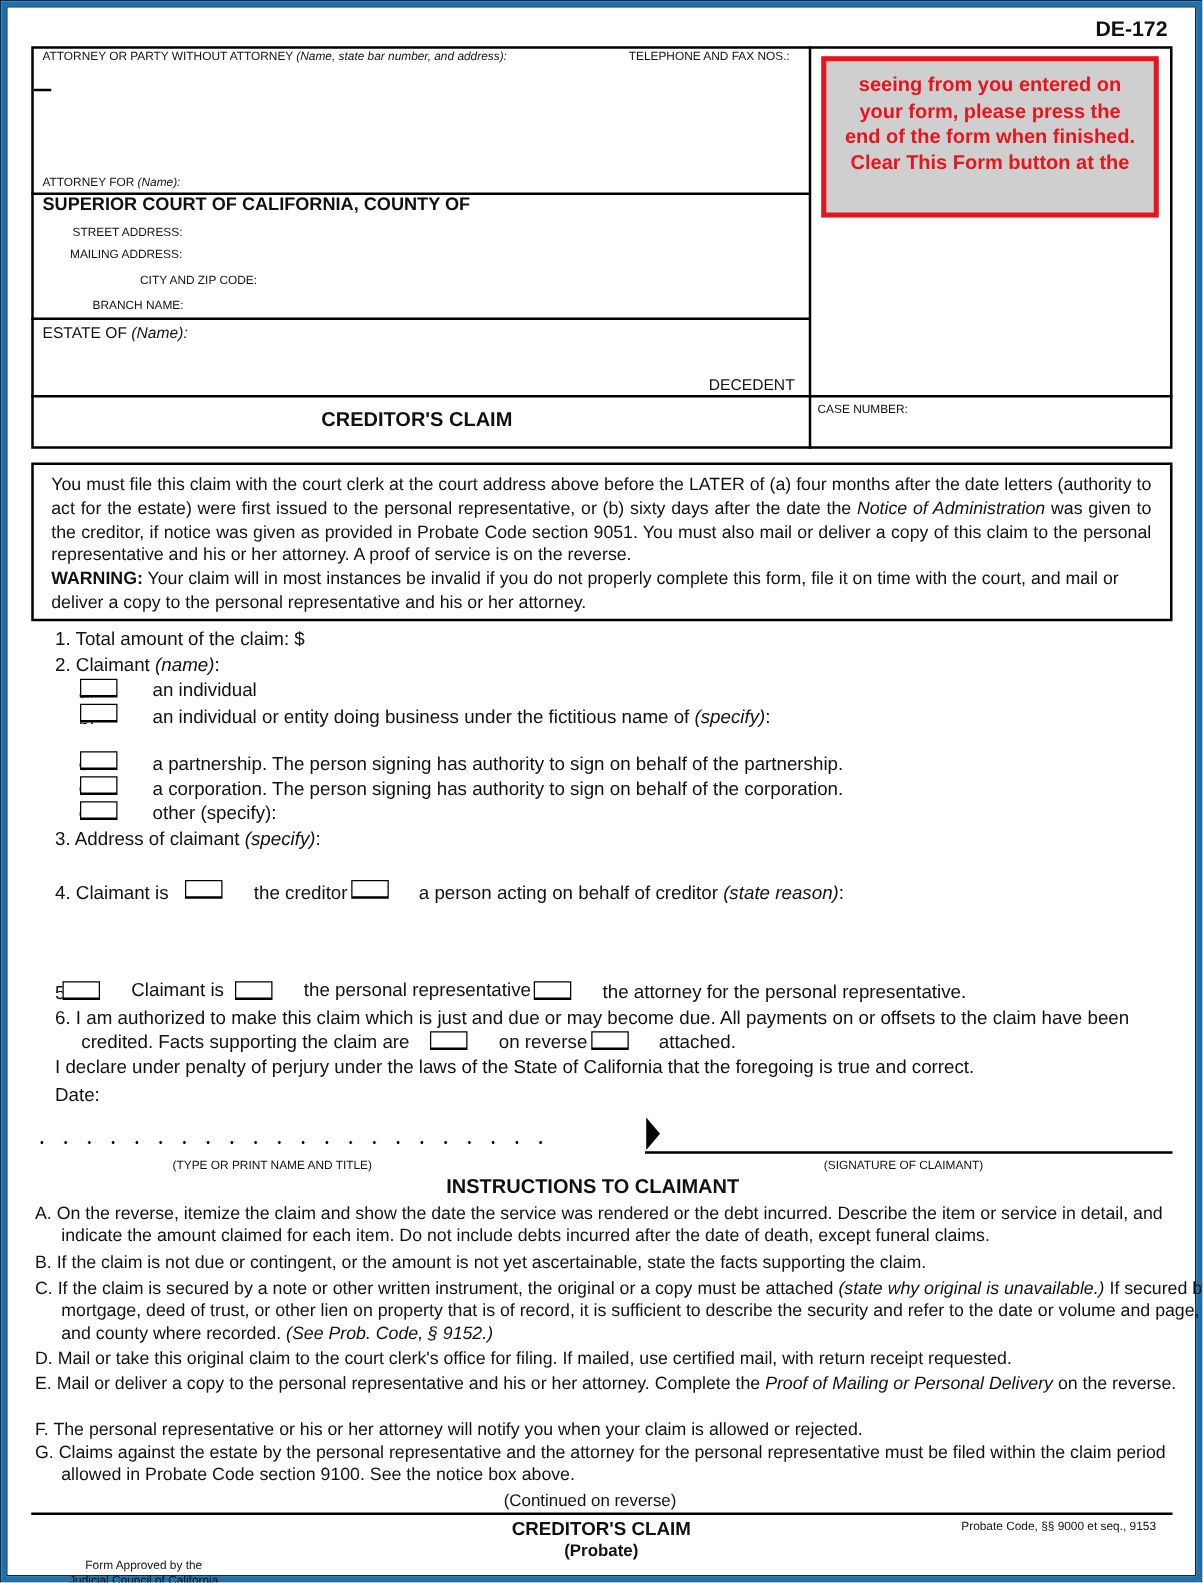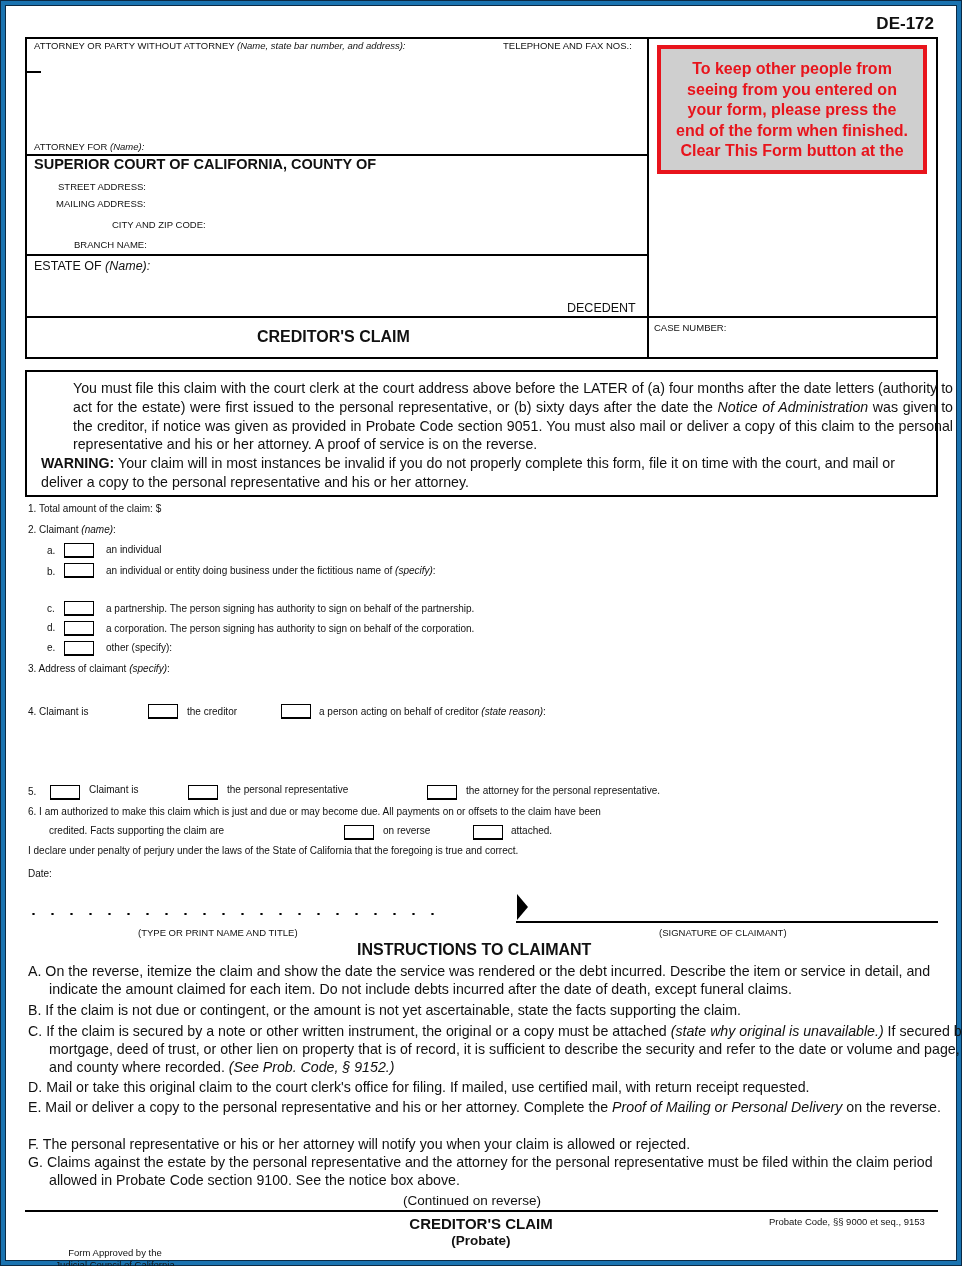--- a/index.html
+++ b/index.html
@@ -17,23 +17,23 @@
   .box { position:absolute; box-sizing:border-box; border:2px solid #000; }
   .tiny { font-size:9.5px; }
   .lbl { position:absolute; white-space:nowrap;text-align:right; }
   .ital { font-style:italic; }
 
   .notice { position:absolute; left:657px; top:45px; width:270px; height:129px; box-sizing:border-box;
             border:4px solid #e8141c; background:#cfcfcf; color:#e8141c; font-weight:bold;
             font-size:16px; line-height:20.5px; text-align:center; padding-top:10px; }
 
   .para { position:absolute; font-size:14.2px; line-height:18.8px; }
-  .just { text-align:justify;margin-left:32px; }
+  .just { text-align:justify; }
   .chk { position:absolute; width:30px; height:15px; box-sizing:border-box; border:1.5px solid #000; border-bottom-width:2px; background:#fff; }
-  .line-t { font-size:10px; position:absolute; white-space:nowrap; }
+  .line-t { font-size:15px; position:absolute; white-space:nowrap;margin-left:16px; }
   .instr { position:absolute; font-size:14.2px; line-height:17.5px; }
   .hanging { padding-left:21px; text-indent:-21px; }
   .dots { position:absolute; left:24px; top:912px; width:420px; height:4px;
           background-image:radial-gradient(circle, #000 1px, transparent 1.3px);
           background-size:19px 4px; background-repeat:repeat-x; }
 </style>
 </head>
 <body>
 
 <div class="frame"></div>
@@ -79,21 +79,20 @@
   <span class="ital">(Name):</span>
 </div>
 <div class="abs" style="left:30px;top:277px;width:612px;height:22px;"></div>
 <div class="lbl" style="left:567px;top:301px;font-size:12.5px;">DECEDENT</div>
 
 <div class="lbl" style="left:257px;top:328px;font-size:16px;font-weight:bold;">CREDITOR'S CLAIM</div>
 <div class="lbl tiny" style="left:654px;top:322px;">CASE NUMBER:</div>
 <div class="abs" style="left:652px;top:336px;width:282px;height:20px;"></div>
 
 <div class="notice">
-  <div>To keep other people from</div>
   <div>seeing from you entered on</div>
   <div>your form, please press the</div>
   <div>end of the form when finished.</div>
   <div>Clear This Form button at the</div>
 </div>
 
 <div class="box" style="left:25px;top:370px;width:913px;height:127px;"></div>
 <div class="para just" style="left:41px;top:379px;width:880px;">
   <span>You must file this claim with the court clerk at the court address above before the LATER of (a) four months after the date letters (authority to act for the estate) were first issued to the personal representative, or (b) sixty days after the date the </span><span class="ital">Notice of Administration</span><span> was given to the creditor, if notice was given as provided in Probate Code section 9051. You must also mail or deliver a copy of this claim to the personal representative and his or her attorney.  A proof of service is on the reverse.</span>
 </div>

